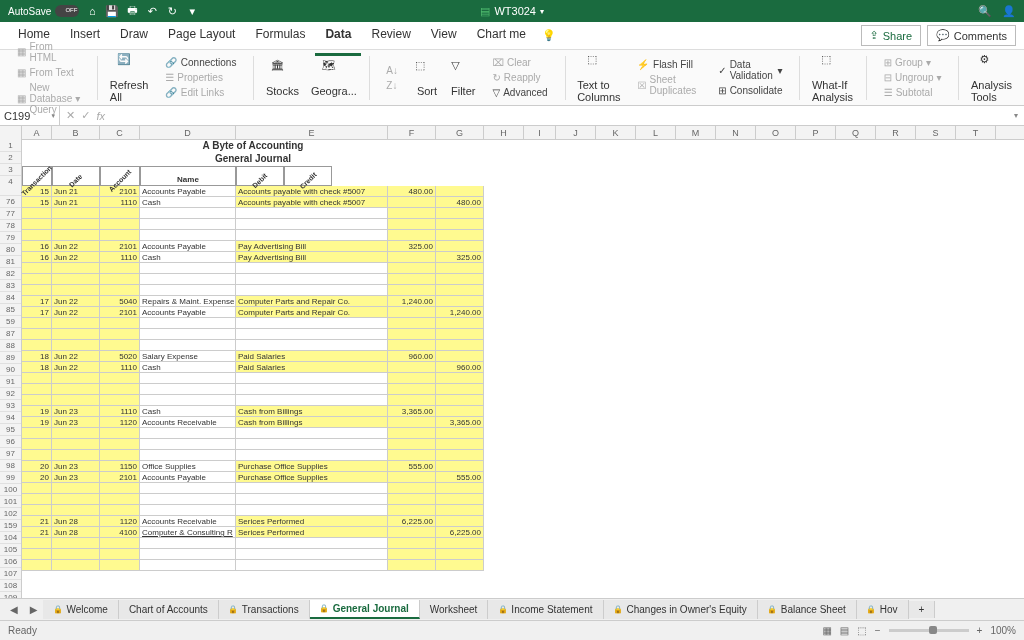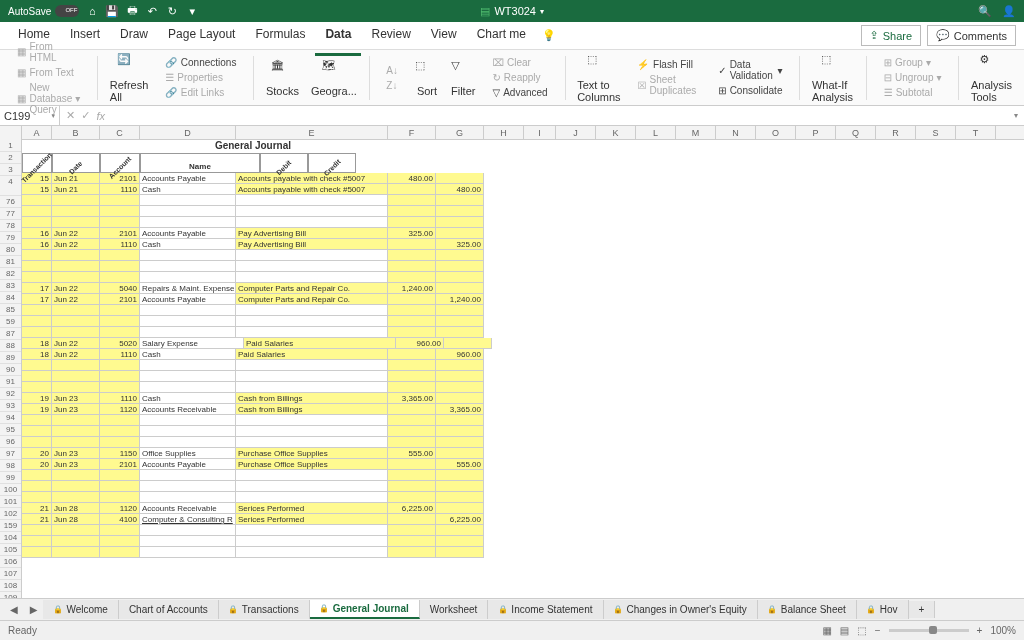--- a/index.html
+++ b/index.html
@@ -254,32 +254,33 @@
       <div class="rownum">102</div>
       <div class="rownum">159</div>
       <div class="rownum">104</div>
       <div class="rownum">105</div>
       <div class="rownum">106</div>
       <div class="rownum">107</div>
       <div class="rownum">108</div>
       <div class="rownum">109</div>
     </div>
   <div class="grid-content" id="gridc">
+      <div class="title-row" style="width: 462px;">A Byte of Accounting</div>
       <div class="title-row" style="width: 462px;">General Journal</div>
       <div class="hdr-row">
         <div class="hdr-cell rot" style="width: 30px;">
           <span>Transaction</span>
         </div>
         <div class="hdr-cell rot" style="width: 48px;">
           <span>Date</span>
         </div>
         <div class="hdr-cell rot" style="width: 40px;">
           <span>Account</span>
         </div>
-        <div class="hdr-cell" style="width: 120px;">
+        <div class="hdr-cell" style="width: 96px;">
           <span>Name</span>
         </div>
         <div class="hdr-cell rot" style="width: 48px;">
           <span>Debit</span>
         </div>
         <div class="hdr-cell rot" style="width: 48px;">
           <span>Credit</span>
         </div>
       </div>
       <div class="data-row">
@@ -414,21 +415,21 @@
         <div class="cell num y" style="width: 40px;"></div>
         <div class="cell" style="width: 96px;"></div>
         <div class="cell" style="width: 152px;"></div>
         <div class="cell num y" style="width: 48px;"></div>
         <div class="cell num y" style="width: 48px;"></div>
       </div>
       <div class="data-row">
         <div class="cell y num" style="width: 30px;">18</div>
         <div class="cell y" style="width: 48px;">Jun 22</div>
         <div class="cell y num" style="width: 40px;">5020</div>
-        <div class="cell" style="width: 104px;">Salary Expense</div>
+        <div class="cell" style="width: 96px;">Salary Expense</div>
         <div class="cell y" style="width: 152px;">Paid Salaries</div>
         <div class="cell y num" style="width: 48px;">960.00</div>
         <div class="cell y num" style="width: 48px;"></div>
       </div>
       <div class="data-row">
         <div class="cell y num" style="width: 30px;">18</div>
         <div class="cell y" style="width: 48px;">Jun 22</div>
         <div class="cell y num" style="width: 40px;">1110</div>
         <div class="cell" style="width: 96px;">Cash</div>
         <div class="cell y" style="width: 152px;">Paid Salaries</div>

